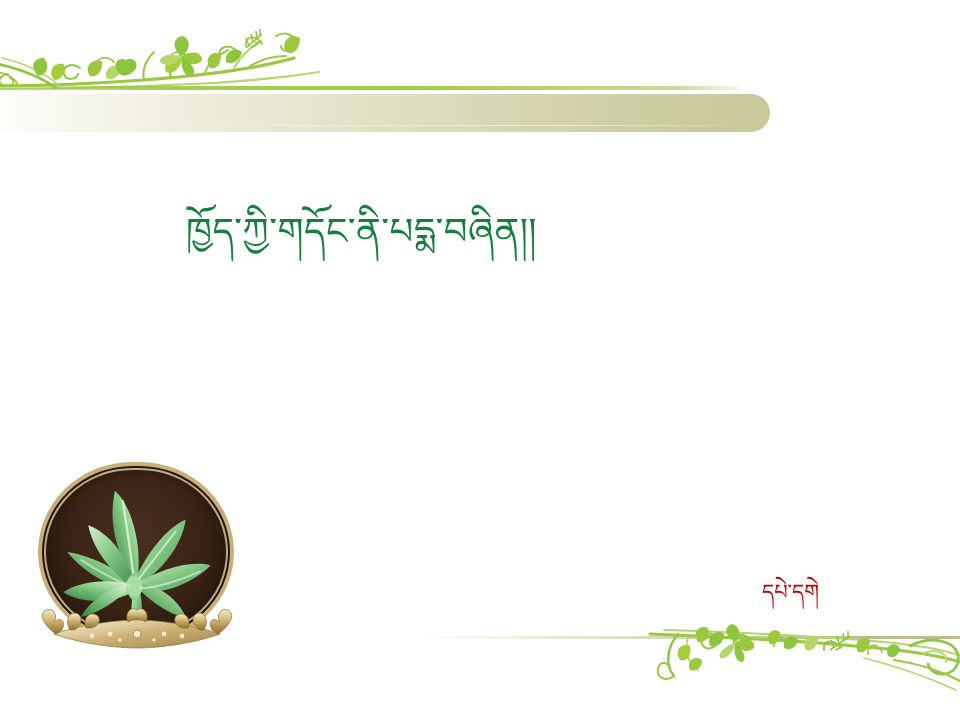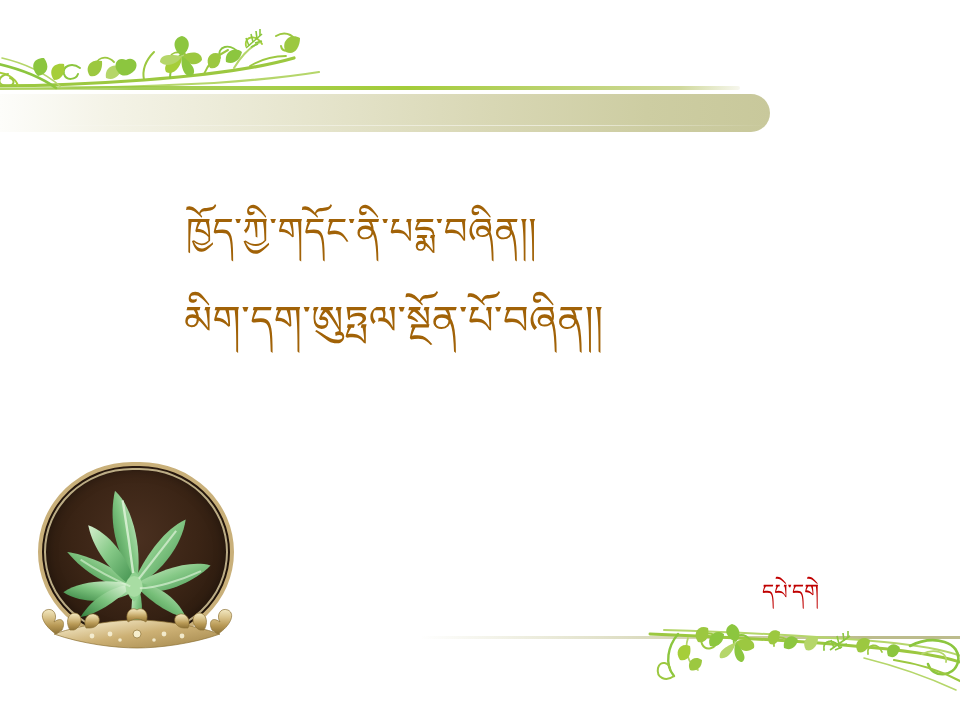--- a/index.html
+++ b/index.html
@@ -103,21 +103,21 @@
   }
 
   
   .verse {
     position: absolute;
     left: 150px;
     top: 205px;
     width: 640px;
   }
   .verse-line {
-    color: #a16207;
+    color: #15803d;
     font-family: "DejaVu Sans", "Liberation Sans", sans-serif;
     font-weight: 500;
     white-space: nowrap;
     letter-spacing: 0.5px;
   }
   .verse-line-1 {
     font-size: 37px;
     line-height: 54px;
     padding-left: 36px;
   }
@@ -247,21 +247,20 @@
     </svg>
   </div>
 
   <div class="top-banner-wrap">
     <div class="banner-greenline"></div>
     <div class="banner-band"></div>
   </div>
 
   <div class="verse">
     <div class="verse-line verse-line-1">ཁྱོད་ཀྱི་གདོང་ནི་པདྨ་བཞིན།།</div>
-    <div class="verse-line verse-line-2">མིག་དག་ཨུཏྤལ་སྔོན་པོ་བཞིན།།</div>
   </div>
 
   <div class="photo-frame">
     <div class="photo-oval">
       <svg class="plant-svg" viewBox="0 0 196 180" xmlns="http://www.w3.org/2000/svg">
         <defs>
           <linearGradient id="lf1" x1="0" y1="0" x2="1" y2="1">
             <stop offset="0%" stop-color="#d6f0cf"></stop>
             <stop offset="45%" stop-color="#86c987"></stop>
             <stop offset="100%" stop-color="#3f8f4c"></stop>

